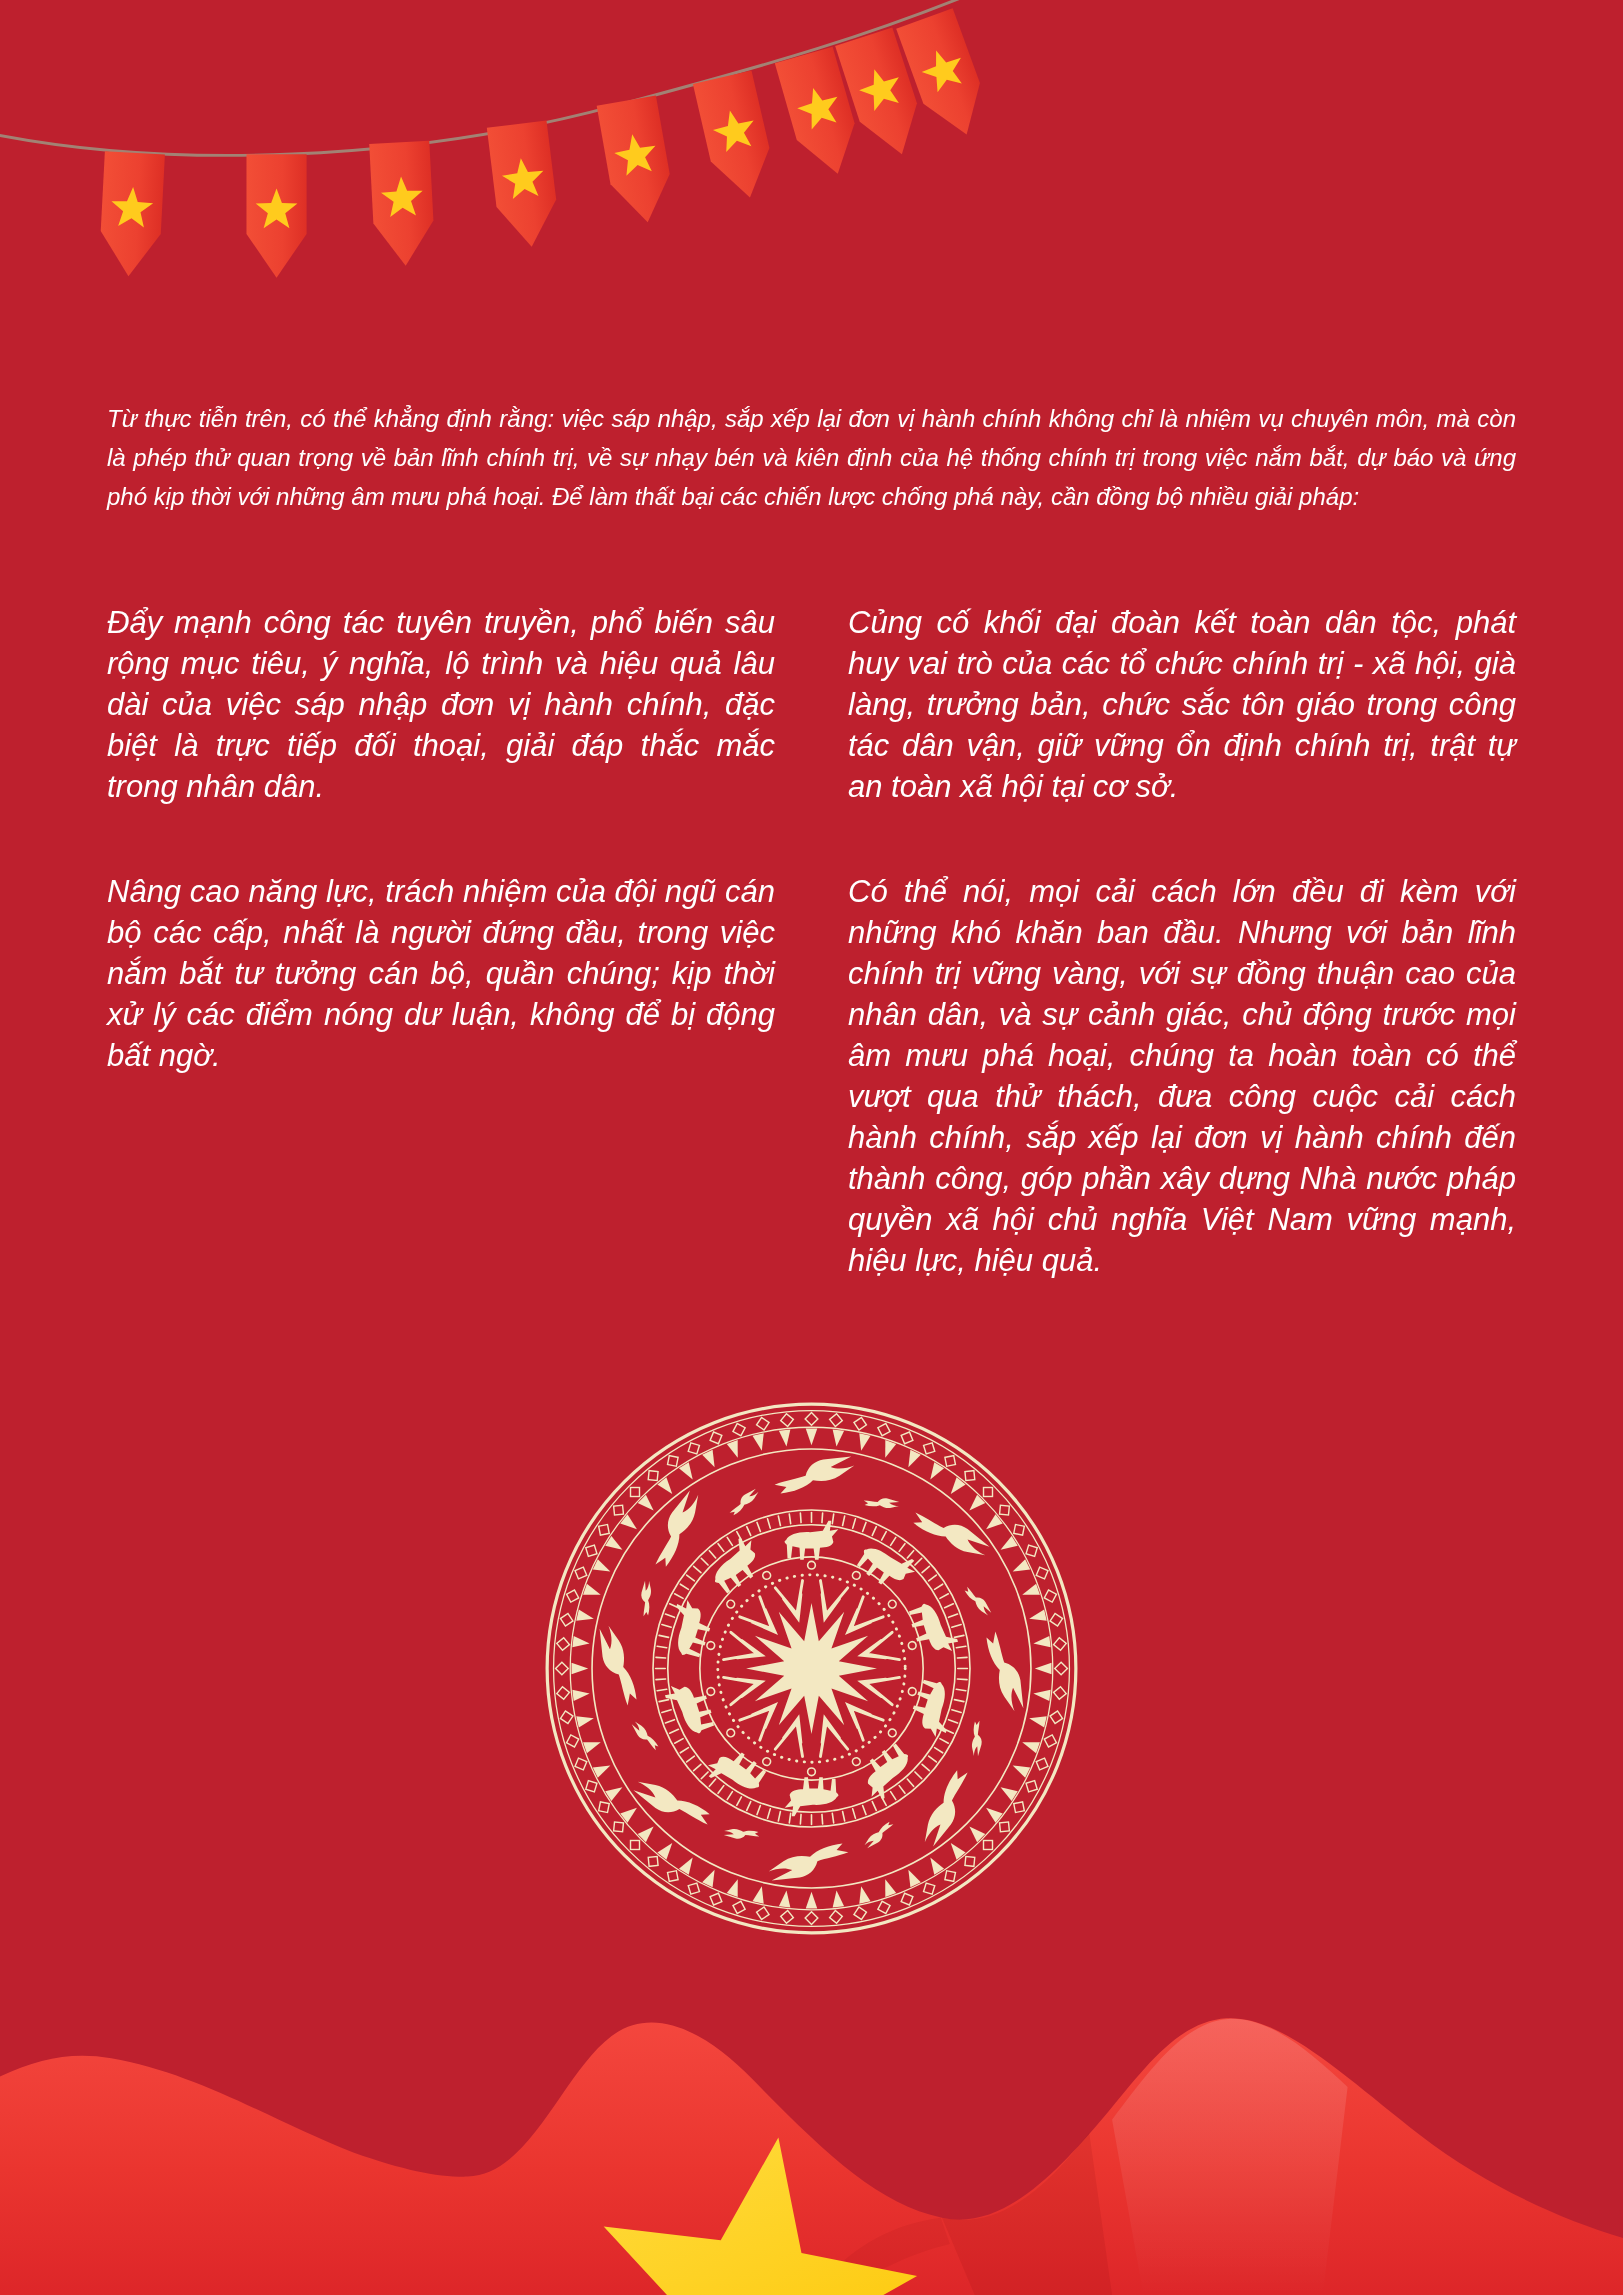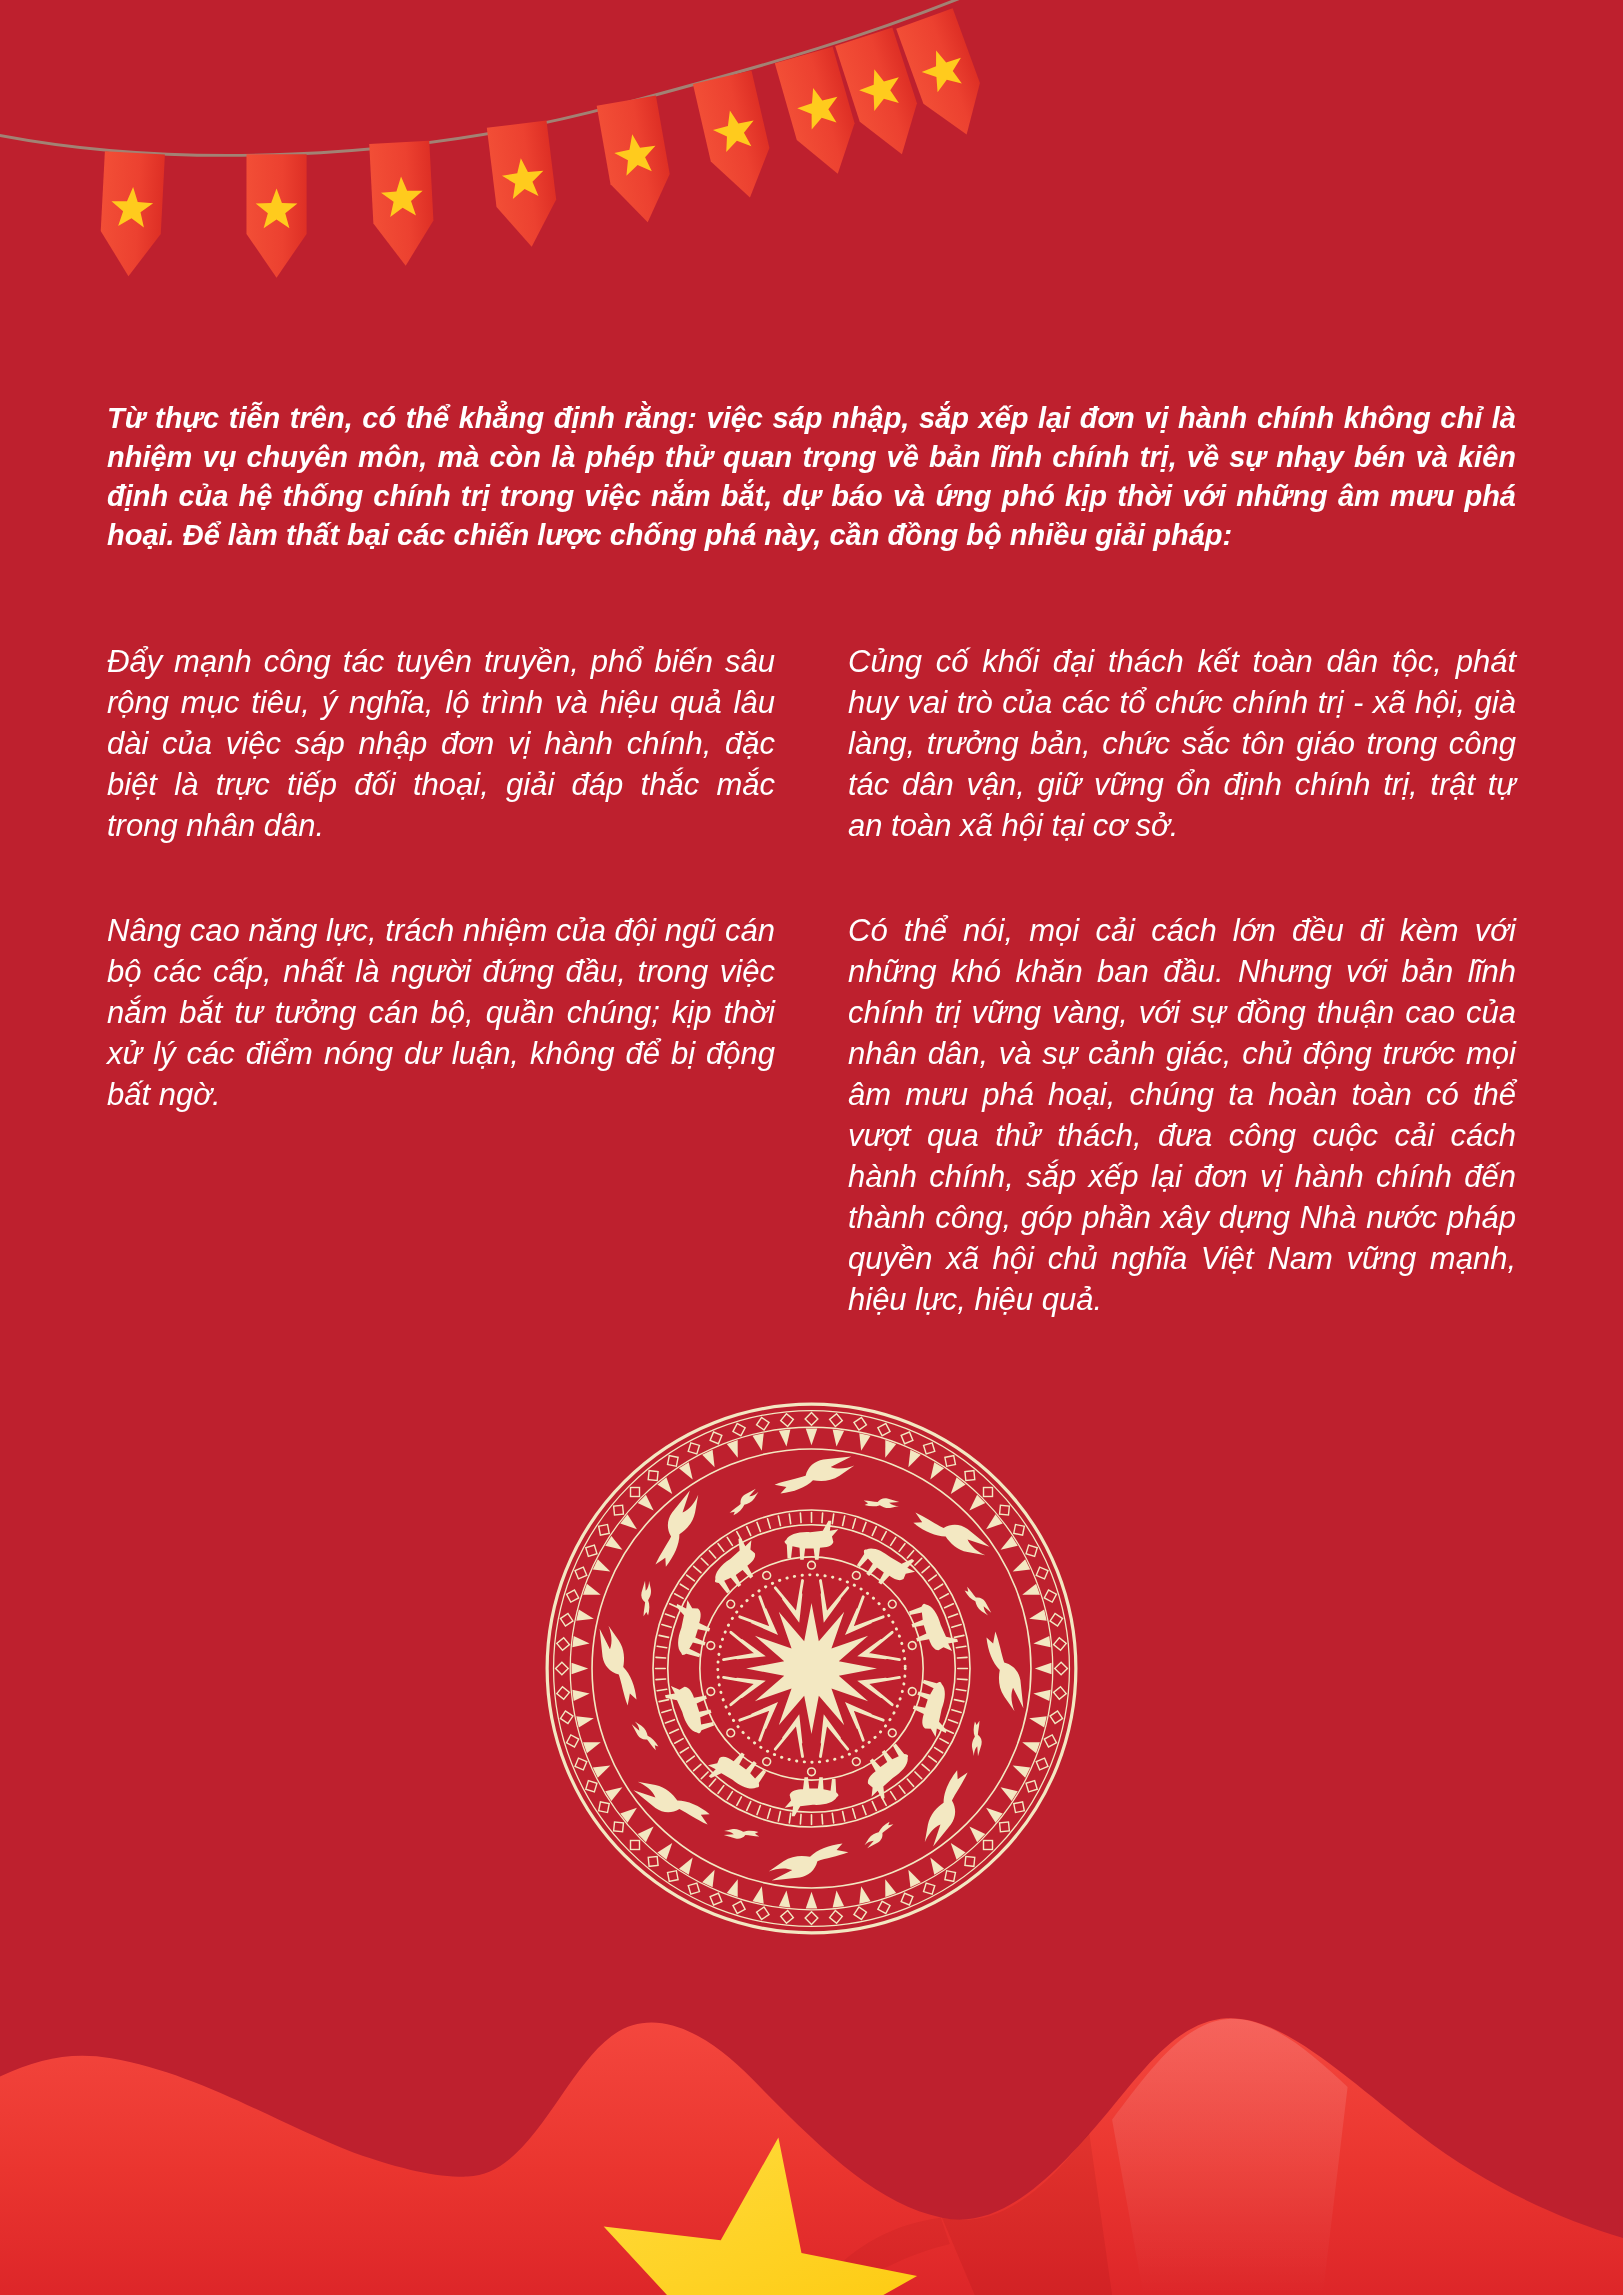--- a/index.html
+++ b/index.html
@@ -10,21 +10,21 @@
     overflow:hidden;
     font-family:"Liberation Sans","DejaVu Sans",sans-serif;
   }
   .bunting{position:absolute;left:0;top:0;width:1047px;height:294px;}
   .content{
     position:absolute;left:107px;top:399px;width:1409px;
     color:#FFFFFF;font-style:italic;
   }
   .intro{
     margin:0;
-    font-size:29px;line-height:39px;font-weight:bold;
+    font-size:24px;line-height:39px;font-weight:normal;
     text-align:justify;
   }
   .cols{display:flex;gap:73px;margin-top:86px;justify-content:center;}
   .col{flex:1;font-size:31px;line-height:41px;text-align:justify;}
   .col p{margin:0;}
   .col p.gap{margin-top:64px;}
   .drum{position:absolute;left:542px;top:1399px;width:539px;height:539px;}
   .flag{position:absolute;left:0;top:1981px;width:1623px;height:314px;}
 </style>
 </head>
@@ -83,21 +83,21 @@
   </svg>
 
   <div class="content">
     <p class="intro">Từ thực tiễn trên, có thể khẳng định rằng: việc sáp nhập, sắp xếp lại đơn vị hành chính không chỉ là nhiệm vụ chuyên môn, mà còn là phép thử quan trọng về bản lĩnh chính trị, về sự nhạy bén và kiên định của hệ thống chính trị trong việc nắm bắt, dự báo và ứng phó kịp thời với những âm mưu phá hoại. Để làm thất bại các chiến lược chống phá này, cần đồng bộ nhiều giải pháp:</p>
     <div class="cols">
       <div class="col">
         <p>Đẩy mạnh công tác tuyên truyền, phổ biến sâu rộng mục tiêu, ý nghĩa, lộ trình và hiệu quả lâu dài của việc sáp nhập đơn vị hành chính, đặc biệt là trực tiếp đối thoại, giải đáp thắc mắc trong nhân dân.</p>
         <p class="gap">Nâng cao năng lực, trách nhiệm của đội ngũ cán bộ các cấp, nhất là người đứng đầu, trong việc nắm bắt tư tưởng cán bộ, quần chúng; kịp thời xử lý các điểm nóng dư luận, không để bị động bất ngờ.</p>
       </div>
       <div class="col">
-        <p>Củng cố khối đại thách kết toàn dân tộc, phát huy vai trò của các tổ chức chính trị - xã hội, già làng, trưởng bản, chức sắc tôn giáo trong công tác dân vận, giữ vững ổn định chính trị, trật tự an toàn xã hội tại cơ sở.</p>
+        <p>Củng cố khối đại đoàn kết toàn dân tộc, phát huy vai trò của các tổ chức chính trị - xã hội, già làng, trưởng bản, chức sắc tôn giáo trong công tác dân vận, giữ vững ổn định chính trị, trật tự an toàn xã hội tại cơ sở.</p>
         <p class="gap">Có thể nói, mọi cải cách lớn đều đi kèm với những khó khăn ban đầu. Nhưng với bản lĩnh chính trị vững vàng, với sự đồng thuận cao của nhân dân, và sự cảnh giác, chủ động trước mọi âm mưu phá hoại, chúng ta hoàn toàn có thể vượt qua thử thách, đưa công cuộc cải cách hành chính, sắp xếp lại đơn vị hành chính đến thành công, góp phần xây dựng Nhà nước pháp quyền xã hội chủ nghĩa Việt Nam vững mạnh, hiệu lực, hiệu quả.</p>
       </div>
     </div>
   </div>
 
   <svg class="drum" viewBox="-420 -420 840 840">
     <defs>
       <path id="bird" d="M-50,10 C-34,4 -20,2 -8,-2 C-5,-14 4,-22 16,-24 L54,-28 L26,-14 C36,-10 48,-12 58,-16 L38,-2 C26,6 12,6 2,4 C-8,14 -24,20 -42,22 L-34,13 Z"></path>
       <path id="deer" d="M-36,-4 C-32,-12 -18,-16 -2,-15 L16,-17 L24,-31 L28,-31 L26,-17 L38,-19 L29,-9 L31,-1 C29,5 21,7 12,7 L10,24 L5,24 L3,8 L-9,8 L-11,24 L-16,24 L-17,7 L-27,5 L-29,22 L-34,22 L-35,3 C-39,-1 -39,-2 -36,-4 Z"></path>
     </defs>

